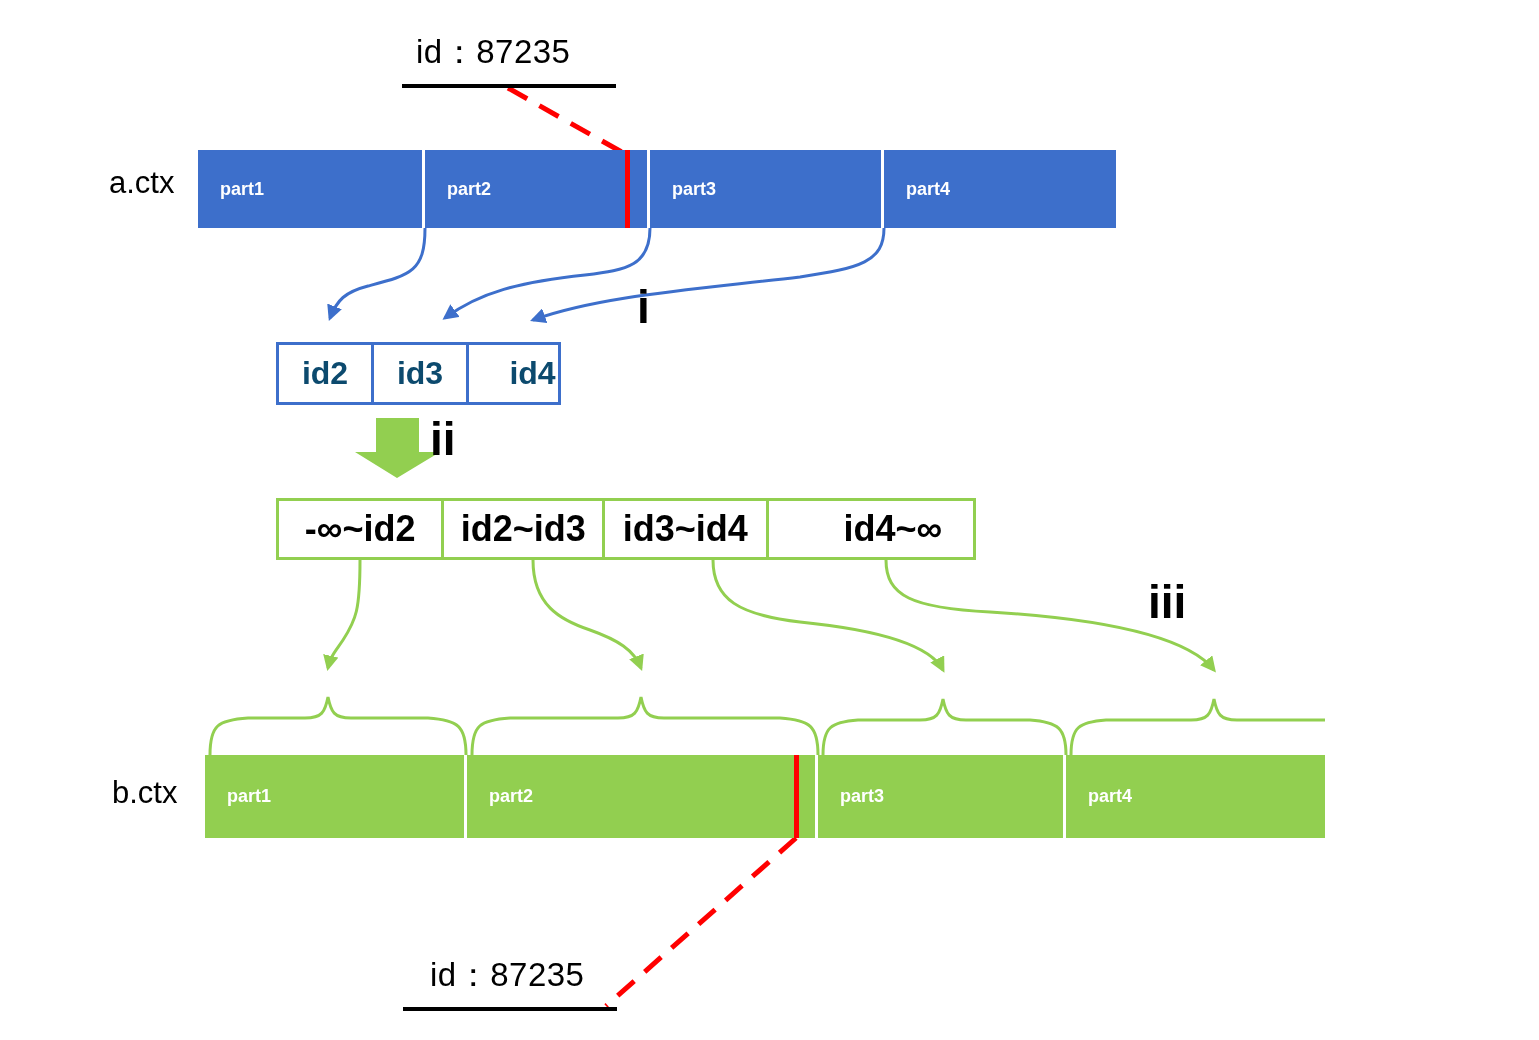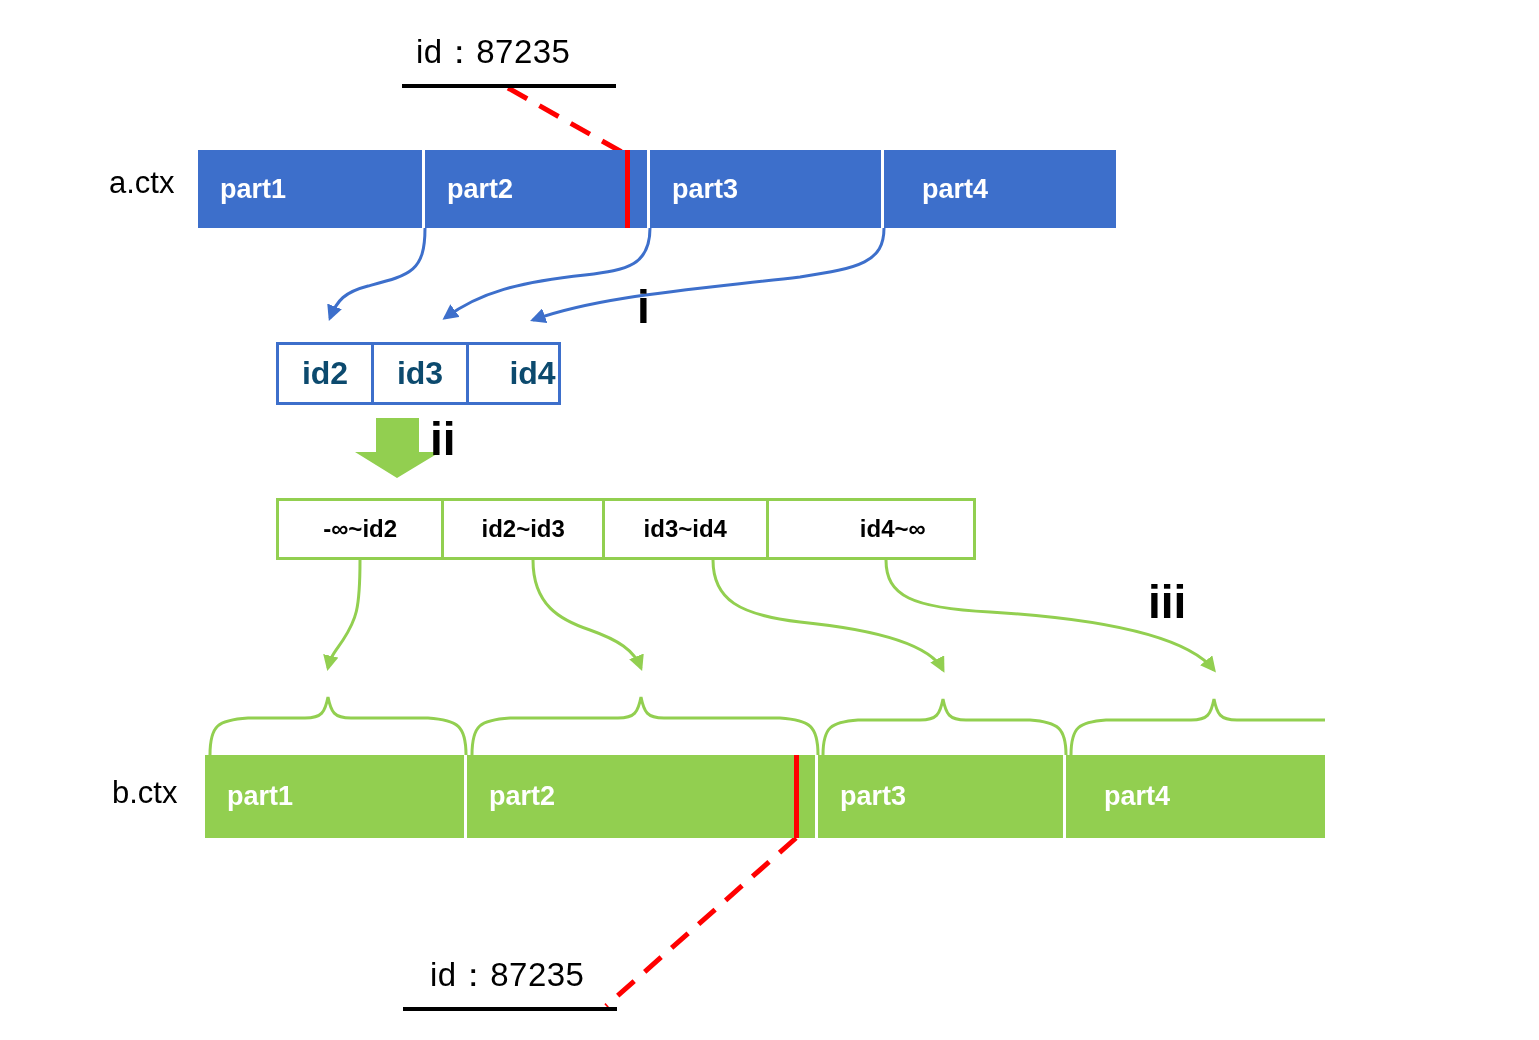--- a/index.html
+++ b/index.html
@@ -54,24 +54,24 @@
     display: flex;
     box-sizing: border-box;
   }
   .bar-seg {
     position: relative;
     box-sizing: border-box;
     display: flex;
     align-items: center;
     border-right: 3px solid #ffffff;
   }
-  .bar-seg:last-child { border-right: none; padding-left: 16px; }
+  .bar-seg:last-child { border-right: none; }
   .bar-seg-label {
     color: #ffffff;
-    font-size: 27px;
+    font-size: 18px;
     font-weight: bold;
     margin-left: 22px;
   }
   .bar-blue { background: #3d6fcb; }
   .bar-green { background: #92cf50; }
 
   
   .idbox-row {
     position: absolute;
     display: flex;
@@ -98,21 +98,21 @@
     box-sizing: border-box;
     border: 3px solid #92cf50;
     background: #ffffff;
   }
   .rangebox {
     box-sizing: border-box;
     display: flex;
     align-items: center;
     justify-content: center;
     border-right: 3px solid #92cf50;
-    font-size: 24px;
+    font-size: 36px;
     font-weight: bold;
     color: #000000;
   }
   .rangebox:last-child { border-right: none; }
 
   
   .step-marker {
     font-size: 46px;
     font-weight: bold;
     color: #000000;

